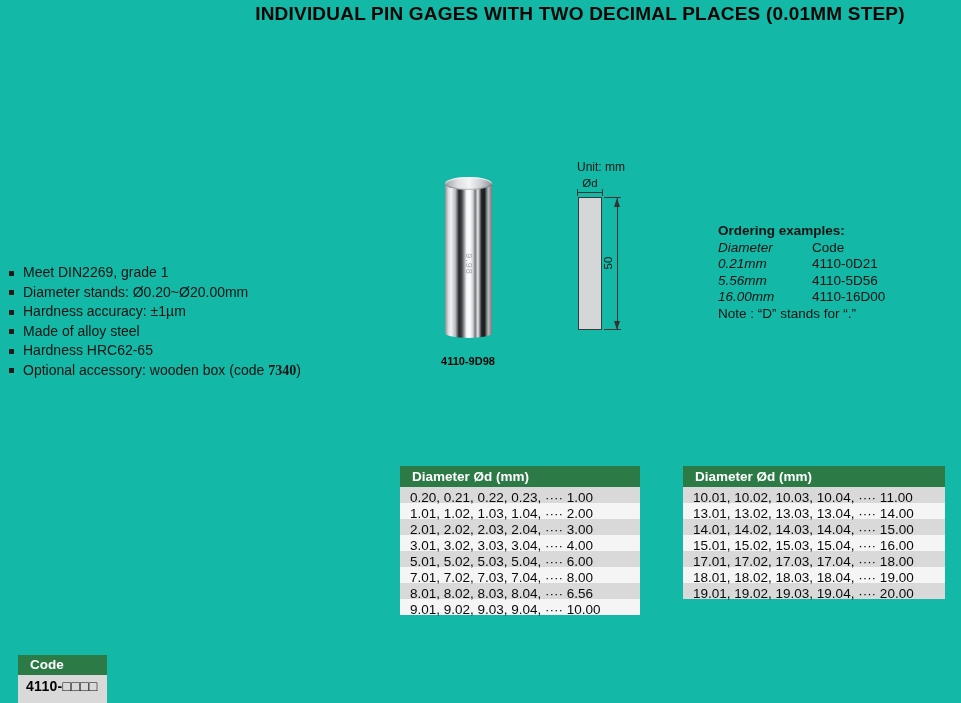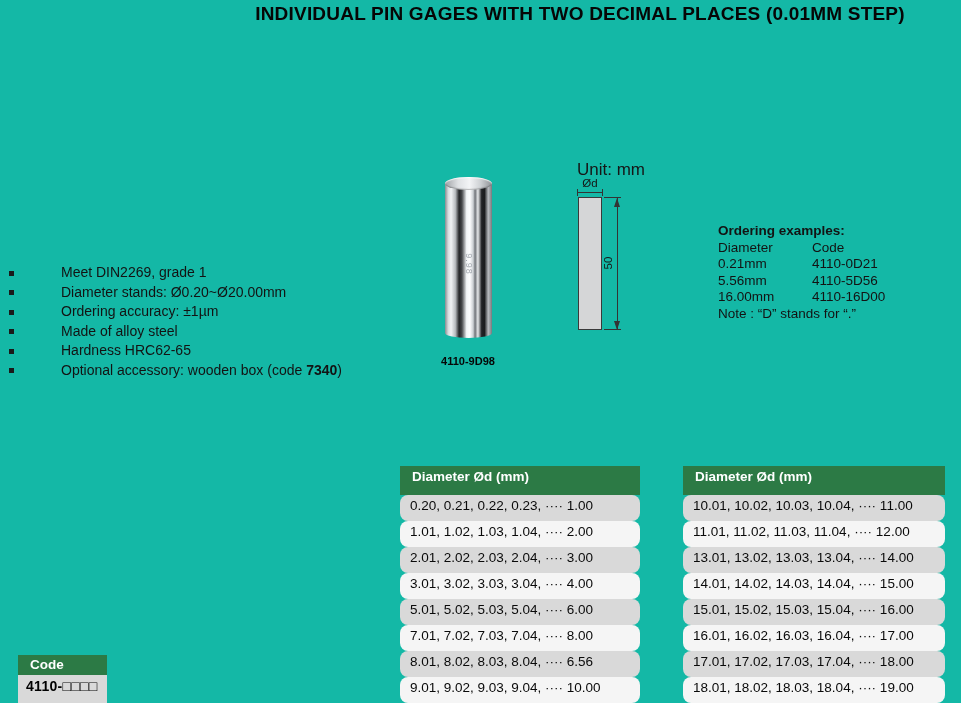--- a/index.html
+++ b/index.html
@@ -5,66 +5,66 @@
   * { margin:0; padding:0; box-sizing:border-box; }
   html,body { width:961px; height:703px; background:#ffffff; font-family:"Liberation Sans", sans-serif; color:#111; overflow:hidden; }
   .canvas { position:relative; width:961px; height:703px; background:#14b8a6; }
 
   
   .page-title { position:absolute; top:3px; left:580px; transform:translateX(-50%); white-space:nowrap;
     font-size:19px; font-weight:bold; color:#060606; letter-spacing:0.2px; }
 
   
   .features { position:absolute; left:8px; top:263px; }
-  .feature { display:flex; align-items:flex-start; font-size:14px; line-height:19.5px; color:#131313;gap:38px; }
+  .feature { display:flex; align-items:flex-start; font-size:14px; line-height:19.5px; color:#131313; }
   .bullet { flex:0 0 auto; width:5px; height:5px; background:#1a1a1a; margin:7.5px 9px 0 1px; }
-  .feature b { font-weight:bold; }
+  .feature b { font-weight:bold;font-family:Liberation Serif, serif; }
 
   
   .pin { position:absolute; left:445px; top:177px; width:47px; height:162px; }
   .pin-body { position:absolute; left:0; top:6px; width:47px; height:155px;
     background:linear-gradient(90deg,#898c90 0%, #d9dcdf 7%, #f0f2f4 13%, #b9bcc0 22%, #232427 30%, #47484b 36%, #f4f6f8 46%, #fdfdfe 53%, #caced2 60%, #6f7277 64%, #e8eaec 70%, #222326 78%, #1b1c1e 84%, #b9bcc0 92%, #77797d 100%);
     border-radius:0 0 50% 50% / 0 0 5px 5px; }
   .pin-top { position:absolute; left:0; top:0; width:47px; height:13px; border-radius:50%;
     background:linear-gradient(90deg,#9fa2a6 0%, #dfe1e4 28%, #f3f4f6 52%, #cdd0d3 76%, #8f9296 100%);
     box-shadow:inset 0 1px 1px rgba(255,255,255,.8), inset 0 -1px 1px rgba(0,0,0,.25); }
   .pin-engraving { position:absolute; left:50%; top:52%; transform:translate(-50%,-50%) rotate(90deg);
     font-size:9px; color:#9ba0a8; letter-spacing:1px; opacity:.9; }
   .pin-label { position:absolute; left:468px; top:355px; transform:translateX(-50%); white-space:nowrap;
     font-size:11px; font-weight:bold; color:#060606; }
 
   
-  .unit-label { position:absolute; left:577px; top:160px; font-size:17px; color:#161616; }
+  .unit-label { position:absolute; left:577px; top:160px; font-size:12px; color:#161616; }
   .od-label { position:absolute; left:590px; top:177px; transform:translateX(-50%); font-size:11.5px; color:#161616; }
   .hdim-line { position:absolute; left:578px; top:192px; width:24px; height:1px; background:#333; }
   .hdim-tick { position:absolute; width:1px; height:7px; background:#333; top:189px; }
   .hdim-tick.l { left:577px; } .hdim-tick.r { left:602px; }
   .dwg-rect { position:absolute; left:578px; top:197px; width:24px; height:133px; background:#d5d6d7; border:1px solid #3a3a3a; }
   .ext-line { position:absolute; left:604px; width:17px; height:1px; background:#333; }
   .ext-line.t { top:197px; } .ext-line.b { top:329px; }
   .vdim-line { position:absolute; left:617px; top:198px; width:1px; height:132px; background:#333; }
   .arr { position:absolute; left:614px; width:0; height:0; border-left:3.5px solid transparent; border-right:3.5px solid transparent; }
   .arr.up { top:198px; border-bottom:9px solid #333; }
   .arr.down { top:321px; border-top:9px solid #333; }
   .len-label { position:absolute; left:608px; top:263px; transform:translate(-50%,-50%) rotate(-90deg);
     font-size:11.5px; color:#161616; }
 
   
   .ordering { position:absolute; left:718px; top:223px; width:245px; font-size:13.5px; line-height:16.5px; color:#131313; }
   .ordering-heading { font-weight:bold; }
-  .ord-col1 { display:inline-block; width:94px; }
+  .ord-col1 { display:inline-block; width:94px;font-style:italic; }
   .ordering-note { }
 
   
   .ptable { position:absolute; top:466px; font-size:13.5px; color:#0a0a0a; }
   .ptable-left { left:400px; width:240px; }
   .ptable-right { left:683px; width:262px; }
-  .thead { height:29px; line-height:21px; padding-left:12px; background:var(--accent-green,#2c7a45);
+  .thead { height:21px; line-height:21px; padding-left:12px; background:var(--accent-green,#2c7a45);
     color:#fff; font-weight:bold; }
-  .trow { height:26px; line-height:21px; padding-left:10px; white-space:nowrap;border-radius:8px; }
+  .trow { height:16px; line-height:21px; padding-left:10px; white-space:nowrap; }
   .ptable > div:nth-child(even) { background:var(--row-gray,#d9d9d9); }
   .ptable > div:nth-child(odd):not(.thead) { background:var(--row-light,#f5f5f5); }
 
   
   .code-box { position:absolute; left:18px; top:655px; width:89px; }
   .code-box-header { height:20px; line-height:20px; padding-left:12px; background:var(--accent-green,#2c7a45);
     color:#fff; font-weight:bold; font-size:13.5px; }
   .code-box-value { height:38px; line-height:22px; padding-left:8px; background:var(--row-gray,#d9d9d9);
     color:#000; font-weight:bold; font-size:14px; letter-spacing:.3px; }
 </style>
@@ -79,21 +79,21 @@
     <div class="feature">
       <span class="bullet"></span>
       <span><span>Meet DIN2269, grade 1</span><b></b><span></span></span>
     </div>
     <div class="feature">
       <span class="bullet"></span>
       <span><span>Diameter stands: Ø0.20~Ø20.00mm</span><b></b><span></span></span>
     </div>
     <div class="feature">
       <span class="bullet"></span>
-      <span><span>Ordering accuracy: ±1µm</span><b></b><span></span></span>
+      <span><span>Hardness accuracy: ±1µm</span><b></b><span></span></span>
     </div>
     <div class="feature">
       <span class="bullet"></span>
       <span><span>Made of alloy steel</span><b></b><span></span></span>
     </div>
     <div class="feature">
       <span class="bullet"></span>
       <span><span>Hardness HRC62-65</span><b></b><span></span></span>
     </div>
     <div class="feature">
@@ -148,25 +148,23 @@
     <div class="trow">3.01, 3.02, 3.03, 3.04, ···· 4.00</div>
     <div class="trow">5.01, 5.02, 5.03, 5.04, ···· 6.00</div>
     <div class="trow">7.01, 7.02, 7.03, 7.04, ···· 8.00</div>
     <div class="trow">8.01, 8.02, 8.03, 8.04, ···· 6.56</div>
     <div class="trow">9.01, 9.02, 9.03, 9.04, ···· 10.00</div>
   </div>
 
   <div class="ptable ptable-right">
     <div class="thead">Diameter Ød (mm)</div>
     <div class="trow">10.01, 10.02, 10.03, 10.04, ···· 11.00</div>
-    <div class="trow">11.01, 11.02, 11.03, 11.04, ···· 12.00</div>
     <div class="trow">13.01, 13.02, 13.03, 13.04, ···· 14.00</div>
     <div class="trow">14.01, 14.02, 14.03, 14.04, ···· 15.00</div>
     <div class="trow">15.01, 15.02, 15.03, 15.04, ···· 16.00</div>
-    <div class="trow">16.01, 16.02, 16.03, 16.04, ···· 17.00</div>
     <div class="trow">17.01, 17.02, 17.03, 17.04, ···· 18.00</div>
     <div class="trow">18.01, 18.02, 18.03, 18.04, ···· 19.00</div>
     <div class="trow">19.01, 19.02, 19.03, 19.04, ···· 20.00</div>
   </div>
 
   <div class="code-box">
     <div class="code-box-header">Code</div>
     <div class="code-box-value">4110-□□□□</div>
   </div>
 

